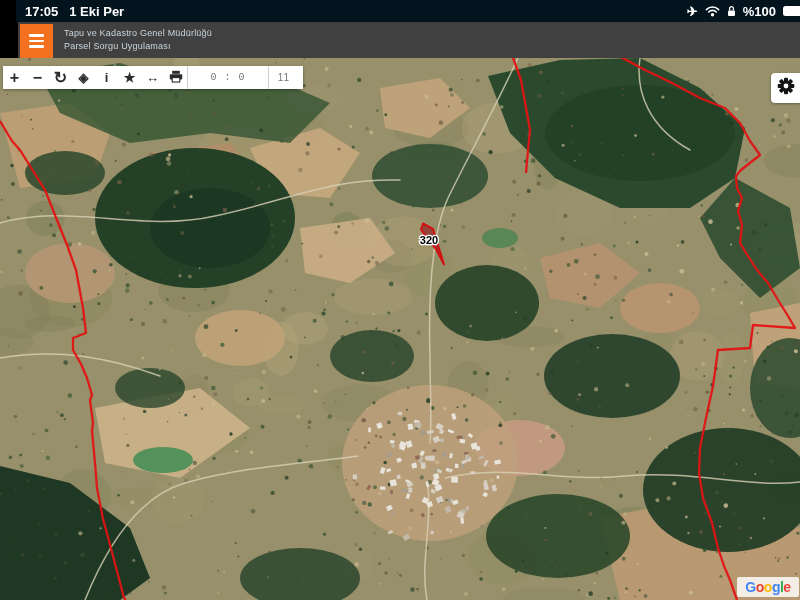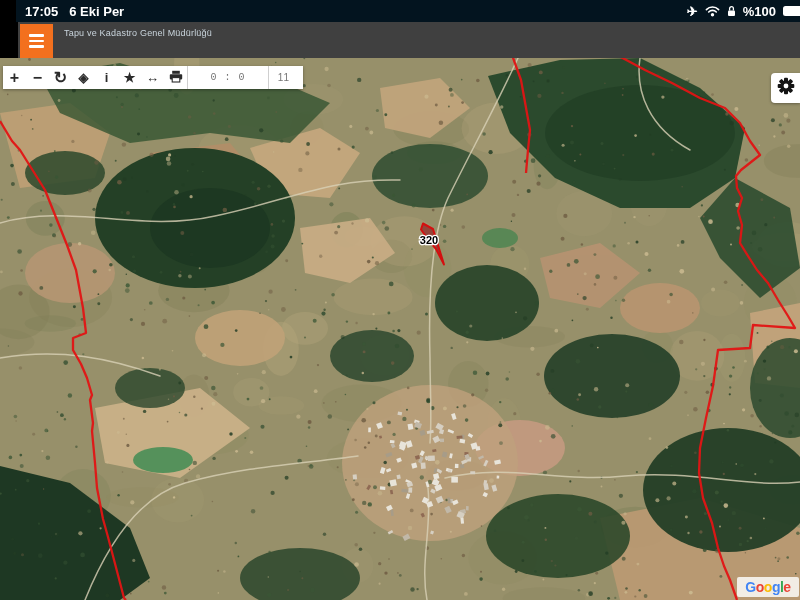--- a/index.html
+++ b/index.html
@@ -59,21 +59,21 @@
   #google-attrib span { font-size:14px; font-weight:bold; letter-spacing:-0.5px; }
 </style>
 </head>
 <body>
 
 <div id="screen">
 
   <div id="status-bar">
     <div class="sb-left">
       <span>17:05</span>
-      <span>6 Eki Per</span>
+      <span>1 Eki Per</span>
     </div>
     <div class="sb-right">
       <span class="sb-icon" id="airplane-glyph">✈</span>
       <span class="sb-icon">
         <svg width="15" height="12" viewBox="0 0 15 12">
           <path d="M1.4,4.6 A8.6,8.6 0 0 1 13.6,4.6" stroke="#fff" stroke-width="1.6" fill="none" stroke-linecap="round"></path>
           <path d="M3.7,7.0 A5.3,5.3 0 0 1 11.3,7.0" stroke="#fff" stroke-width="1.6" fill="none" stroke-linecap="round"></path>
           <circle cx="7.5" cy="9.8" r="1.7" fill="#fff"></circle>
         </svg>
       </span>
@@ -92,20 +92,21 @@
   </div>
 
   <div id="app-header">
     <div id="menu-button">
       <span class="menu-bar"></span>
       <span class="menu-bar"></span>
       <span class="menu-bar"></span>
     </div>
     <div id="header-titles">
       <div>Tapu ve Kadastro Genel Müdürlüğü</div>
+      <div>Parsel Sorgu Uygulaması</div>
     </div>
   </div>
 
   <div id="map-area">
     <svg id="map-svg" width="800" height="542" viewBox="0 0 800 542">
 
       <rect x="0" y="0" width="800" height="542" fill="#97906a"></rect>
       <g id="g-mottle">
           <ellipse cx="0.3" cy="284.3" rx="34.1" ry="13.8" fill="#7f7c55" opacity="0.22"></ellipse>
           <ellipse cx="780.7" cy="277.7" rx="27.9" ry="13.7" fill="#8d8a60" opacity="0.34"></ellipse>

